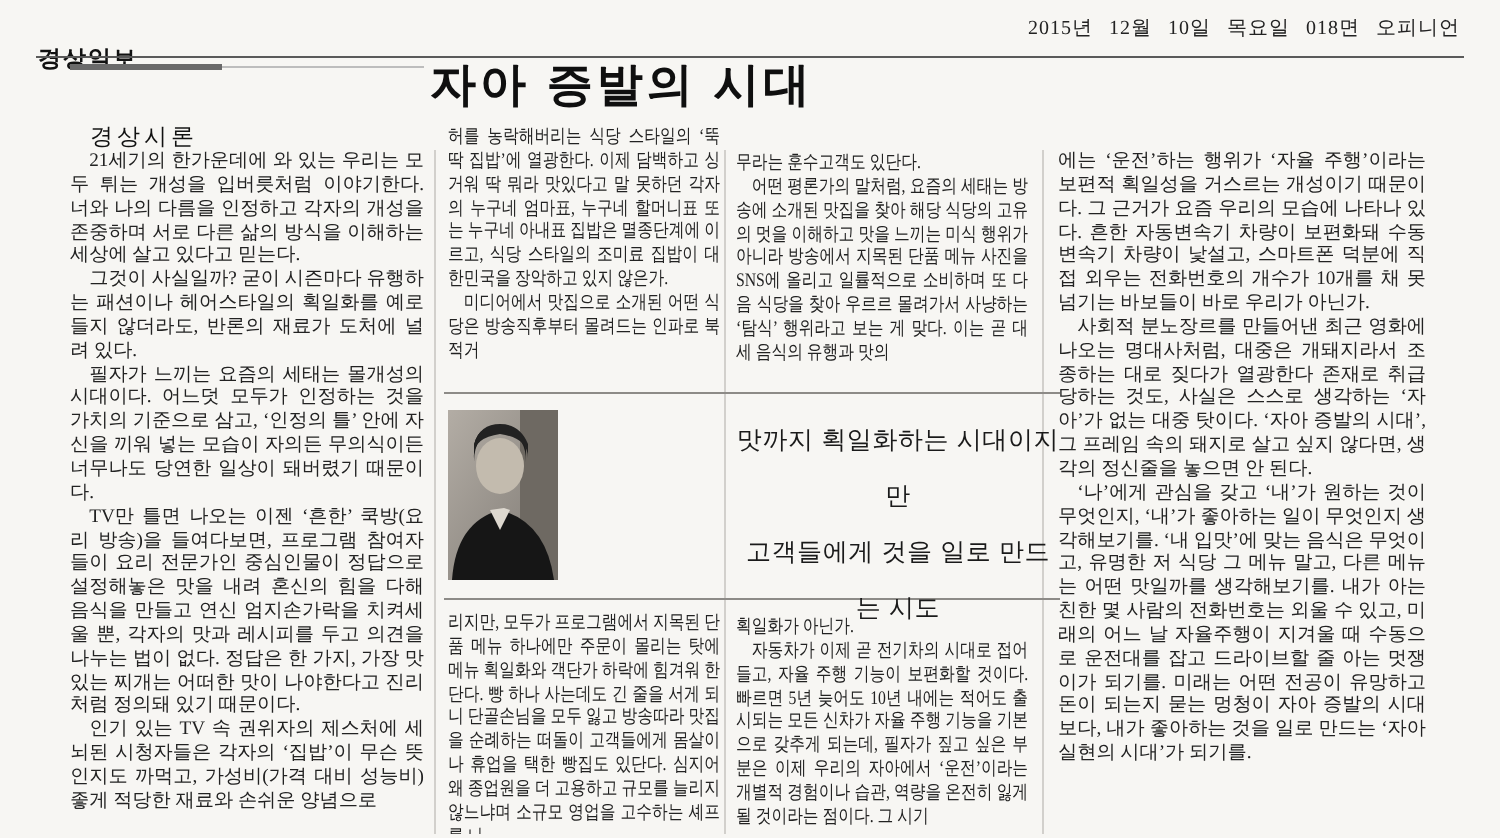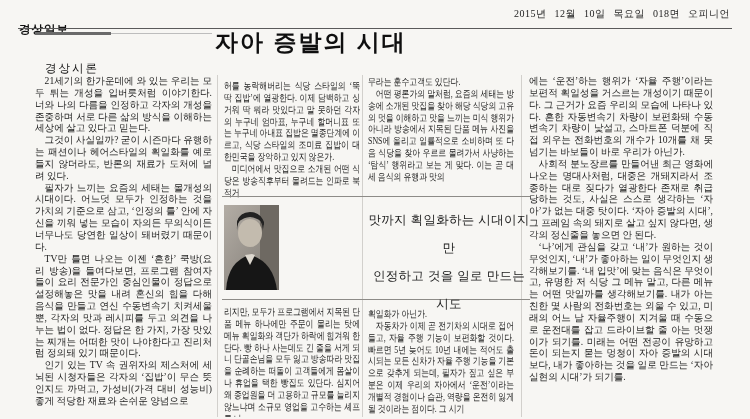--- a/index.html
+++ b/index.html
@@ -24,21 +24,21 @@
             font-family:"Liberation Sans","DejaVu Sans",sans-serif;}
   
   .vrule{top:75px;height:342px;width:1px;background:#d2d0cc;}
   .vr1{left:217px;} .vr2{left:362px;} .vr3{left:521px;}
   
   .col{font-size:9.6px;line-height:11.85px;text-align:justify;overflow:hidden;color:#222;}
   .col p{margin:0;text-indent:1em;}
   .col p.cont{text-indent:0;}
   .col1{left:35px;top:75px;width:177px;height:342px;}
   .col4{left:529px;top:75px;width:184px;height:342px;}
-  .col2t{left:224px;top:80px;width:136px;height:119px;font-family:Liberation Serif, serif;}
+  .col2t{left:224px;top:63px;width:136px;height:119px;font-family:Liberation Serif, serif;}
   .col2b{left:224px;top:306px;width:136px;height:111px;}
   .col3t{left:368px;top:76px;width:146px;height:119px;}
   .col3b{left:368px;top:308px;width:146px;height:109px;}
   .squeeze{width:122%;transform:scaleX(.82);transform-origin:0 0;}
   
   .band{left:222px;top:196px;width:308px;height:102px;
         border-top:1px solid #8d8b87;border-bottom:1px solid #8d8b87;background:transparent;}
   .photo{position:absolute;left:2px;top:8px;width:55px;height:85px;overflow:hidden;}
   .author{position:absolute;left:64px;top:52px;line-height:1.25;
           font-family:"Liberation Sans","DejaVu Sans",sans-serif;}
@@ -63,21 +63,21 @@
 <h1 class="abs headline" style="margin:0;">자아 증발의 시대</h1>
 
 <div class="abs vrule vr1"></div>
 <div class="abs vrule vr2"></div>
 <div class="abs vrule vr3"></div>
 
 <div class="abs col col1">
   <p>21세기의 한가운데에 와 있는 우리는 모두 튀는 개성을 입버릇처럼 이야기한다. 너와 나의 다름을 인정하고 각자의 개성을 존중하며 서로 다른 삶의 방식을 이해하는 세상에 살고 있다고 믿는다.</p>
   <p>그것이 사실일까? 굳이 시즌마다 유행하는 패션이나 헤어스타일의 획일화를 예로 들지 않더라도, 반론의 재료가 도처에 널려 있다.</p>
   <p>필자가 느끼는 요즘의 세태는 몰개성의 시대이다. 어느덧 모두가 인정하는 것을 가치의 기준으로 삼고, ‘인정의 틀’ 안에 자신을 끼워 넣는 모습이 자의든 무의식이든 너무나도 당연한 일상이 돼버렸기 때문이다.</p>
-  <p>TV만 틀면 나오는 이젠 ‘흔한’ 쿡방(요리 방송)을 들여다보면, 프로그램 참여자들이 요리 전문가인 중심인물이 정답으로 설정해놓은 맛을 내려 혼신의 힘을 다해 음식을 만들고 연신 수동변속기 치켜세울 뿐, 각자의 맛과 레시피를 두고 의견을 나누는 법이 없다. 정답은 한 가지, 가장 맛있는 찌개는 어떠한 맛이 나야한다고 진리처럼 정의돼 있기 때문이다.</p>
+  <p>TV만 틀면 나오는 이젠 ‘흔한’ 쿡방(요리 방송)을 들여다보면, 프로그램 참여자들이 요리 전문가인 중심인물이 정답으로 설정해놓은 맛을 내려 혼신의 힘을 다해 음식을 만들고 연신 엄지손가락을 치켜세울 뿐, 각자의 맛과 레시피를 두고 의견을 나누는 법이 없다. 정답은 한 가지, 가장 맛있는 찌개는 어떠한 맛이 나야한다고 진리처럼 정의돼 있기 때문이다.</p>
   <p>인기 있는 TV 속 권위자의 제스처에 세뇌된 시청자들은 각자의 ‘집밥’이 무슨 뜻인지도 까먹고, 가성비(가격 대비 성능비) 좋게 적당한 재료와 손쉬운 양념으로</p>
 </div>
 
 <div class="abs col col2t">
   <div class="squeeze">
     <p class="cont">허를 농락해버리는 식당 스타일의 ‘뚝딱 집밥’에 열광한다. 이제 담백하고 싱거워 딱 뭐라 맛있다고 말 못하던 각자의 누구네 엄마표, 누구네 할머니표 또는 누구네 아내표 집밥은 멸종단계에 이르고, 식당 스타일의 조미료 집밥이 대한민국을 장악하고 있지 않은가.</p>
     <p>미디어에서 맛집으로 소개된 어떤 식당은 방송직후부터 몰려드는 인파로 북적거</p>
   </div>
 </div>
 
@@ -94,21 +94,21 @@
       <rect x="36" y="0" width="19" height="85" fill="#6e6962"></rect>
       <ellipse cx="26" cy="28" rx="12" ry="14" fill="#c3bbae"></ellipse>
       <path d="M13 26 Q13 11 26 11 Q39 11 39 26 L39 20 Q39 8 26 8 Q13 8 13 20 Z" fill="#1d1d1d"></path>
       <path d="M13 24 Q12 14 26 12 Q40 14 40 24 L40 17 Q36 7 26 7 Q16 7 13 17 Z" fill="#222222"></path>
       <path d="M2 85 Q4 56 26 50 Q49 56 53 85 Z" fill="#161616"></path>
       <path d="M21 50 L26 60 L31 50 L28 49 Z" fill="#ddd8cf"></path>
     </svg>
   </div>
   <div class="quote">
     <div>맛까지 획일화하는 시대이지만</div>
-    <div>인정하고 것을 일로 만드는 시도</div>
+    <div>고객들에게 것을 일로 만드는 시도</div>
   </div>
 </div>
 
 <div class="abs col col2b">
   <div class="squeeze">
     <p class="cont">리지만, 모두가 프로그램에서 지목된 단품 메뉴 하나에만 주문이 몰리는 탓에 메뉴 획일화와 객단가 하락에 힘겨워 한단다. 빵 하나 사는데도 긴 줄을 서게 되니 단골손님을 모두 잃고 방송따라 맛집을 순례하는 떠돌이 고객들에게 몸살이 나 휴업을 택한 빵집도 있단다. 심지어 왜 종업원을 더 고용하고 규모를 늘리지 않느냐며 소규모 영업을 고수하는 셰프를 나</p>
   </div>
 </div>
 
 <div class="abs col col3t">

